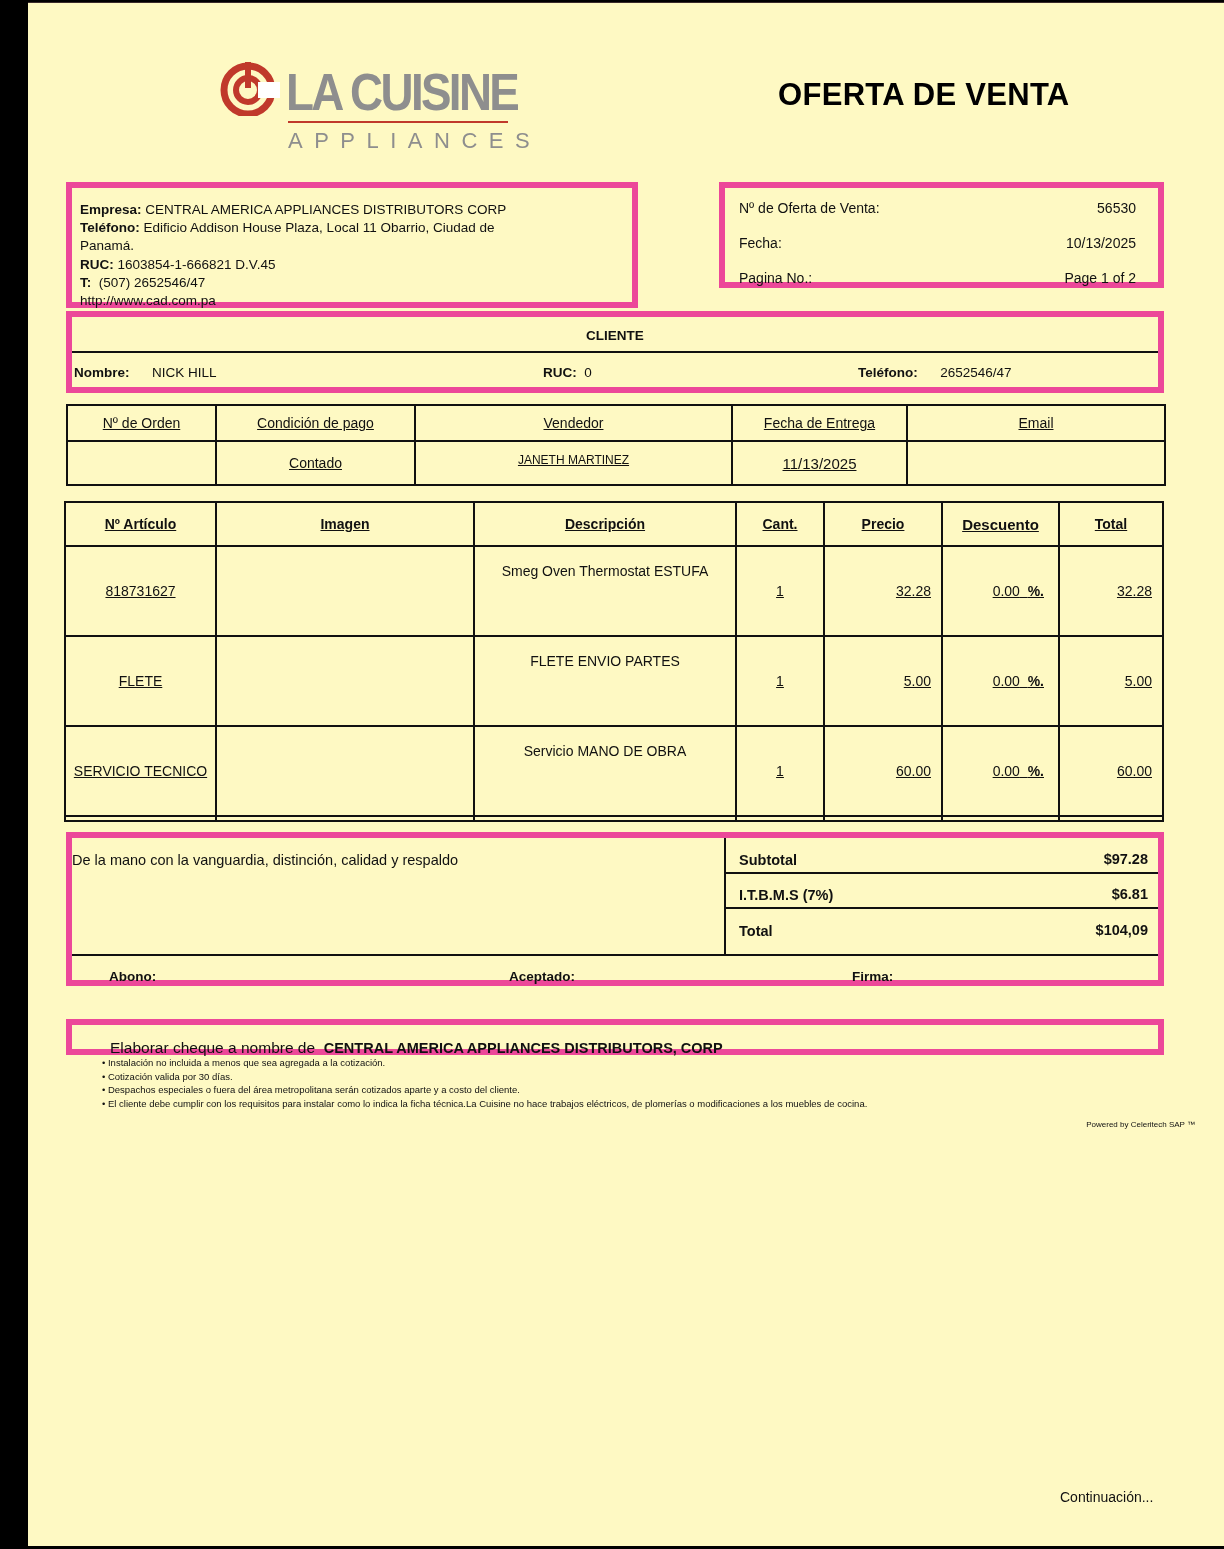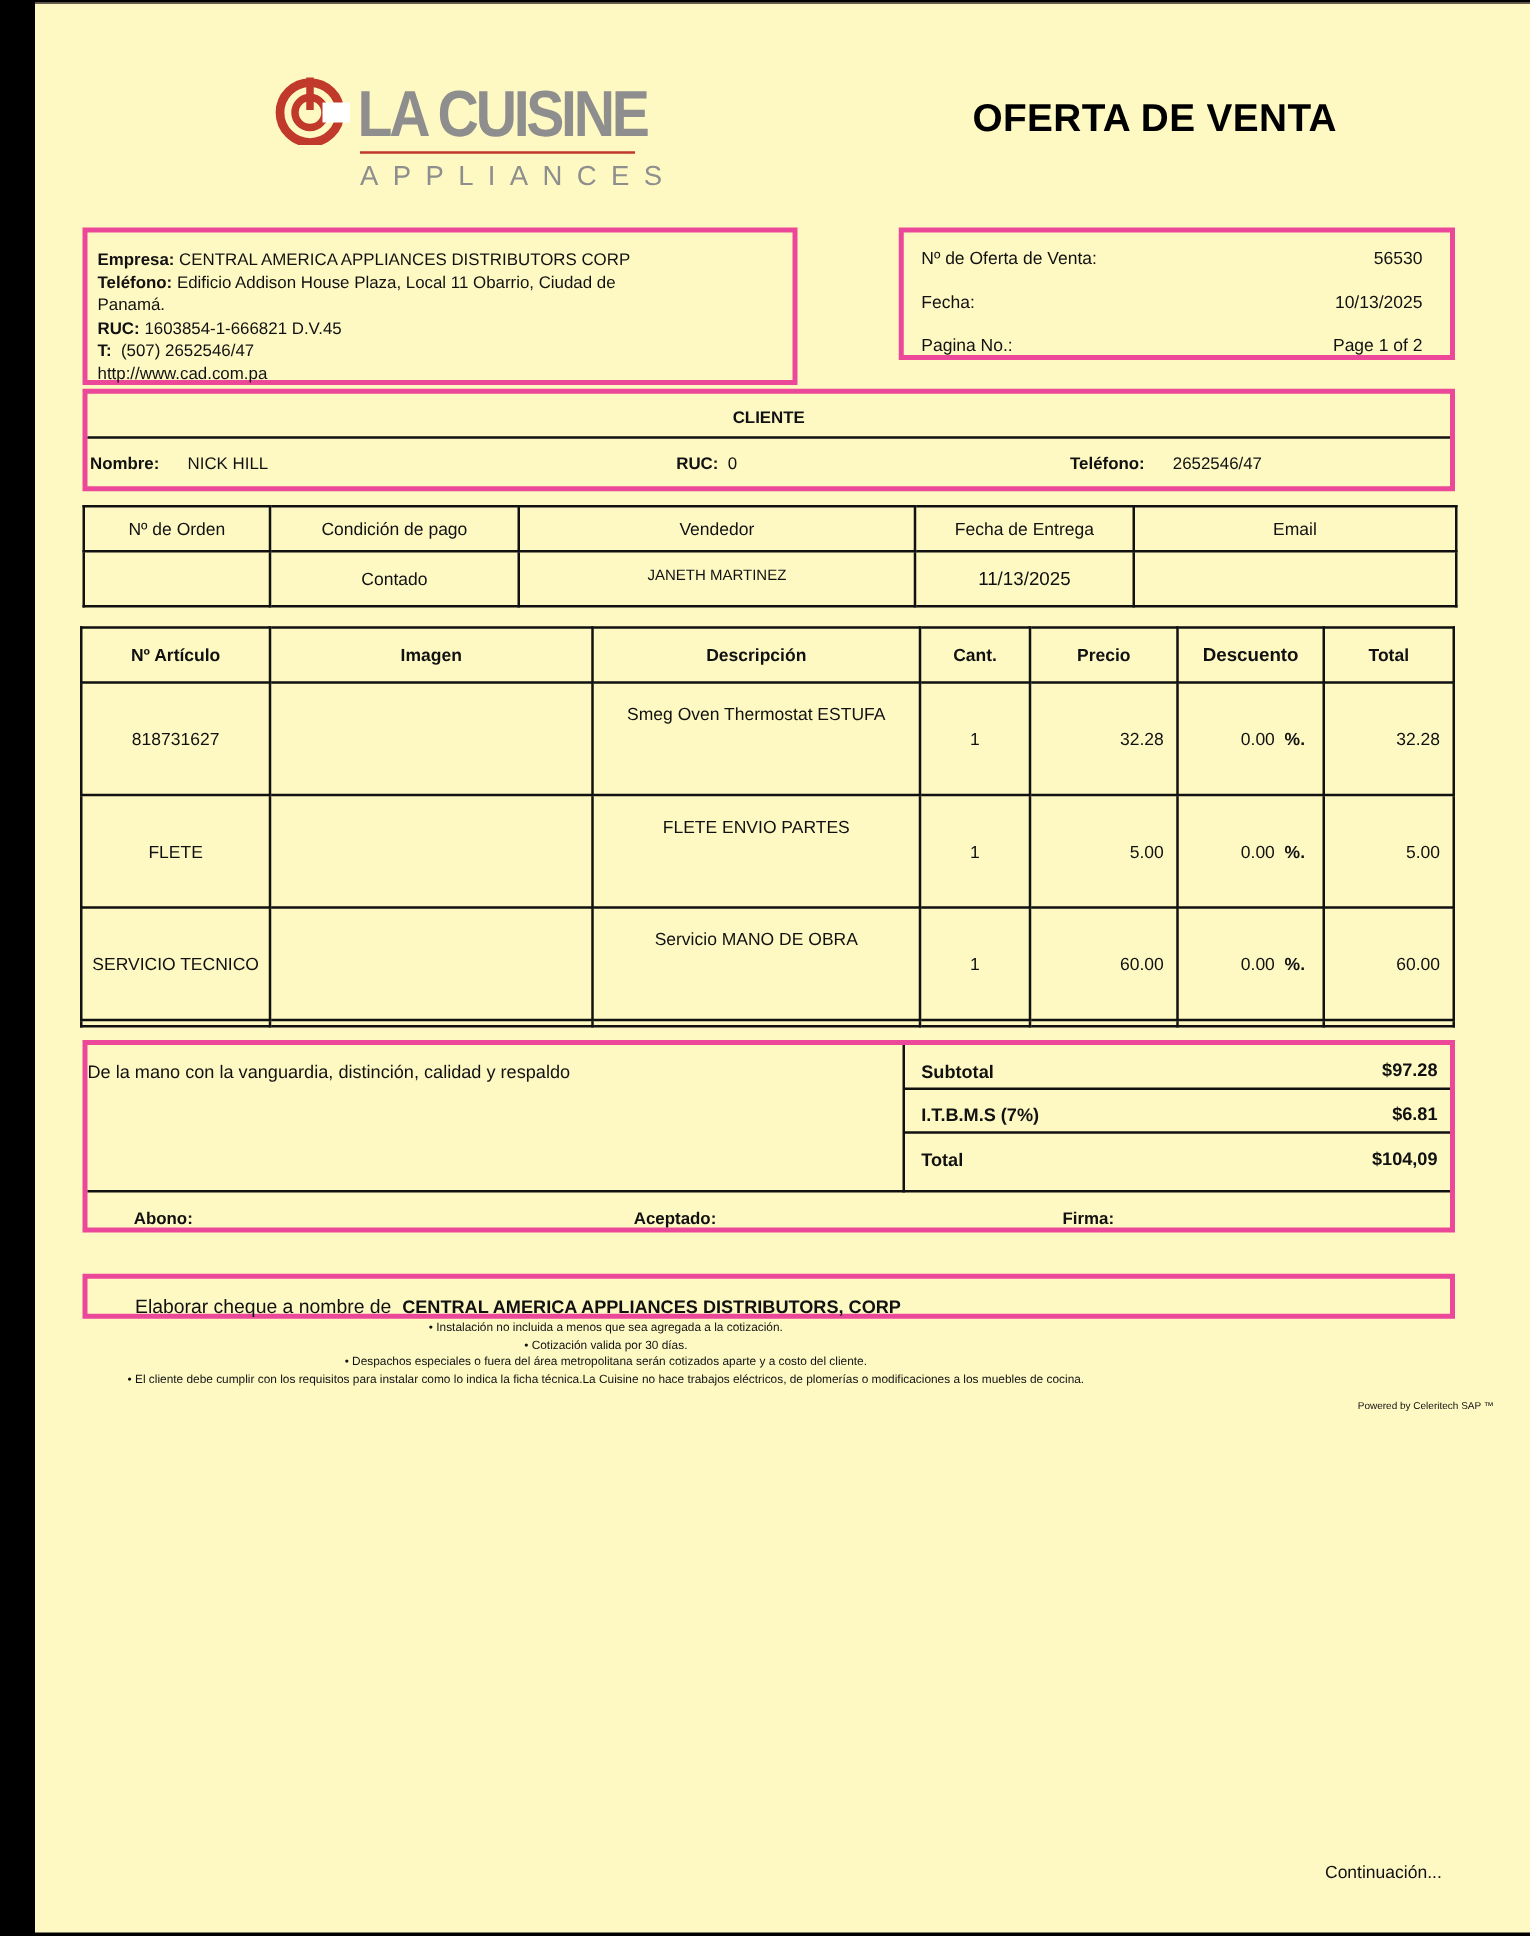--- a/index.html
+++ b/index.html
@@ -5,21 +5,21 @@
   html, body { margin: 0; padding: 0; }
   body {
     width: 1224px; height: 1549px; position: relative; overflow: hidden;
     background: #000; font-family: "Liberation Sans", sans-serif; color: #111;
   }
   .page {
     position: absolute; left: 28px; top: 2px; width: 1194px; height: 1543px;
     background: #fef9c3; border-top: 1px solid #3a2a2a; padding-left: 40px;
   }
   .abs { position: absolute; }
-  .box { position: absolute; border: 4px solid #ec4899; box-sizing: border-box; }
+  .box { position: absolute; border: 6px solid #ec4899; box-sizing: border-box; }
   .b { font-weight: bold; }
 
   
   .logo { left: 190px; top: 55px; width: 300px; height: 100px; }
   .logo-word { position: absolute; left: 68px; top: 4px; font-size: 52px; font-weight: bold; color: #8e8e8e; letter-spacing: -3px; transform: scaleX(0.88); transform-origin: left top; white-space: nowrap; font-family: "Liberation Sans Narrow","Liberation Sans", sans-serif; }
   .logo-line { position: absolute; left: 70px; top: 63px; width: 220px; height: 2px; background: #c0392b; }
   .logo-sub { position: absolute; left: 70px; top: 70px; font-size: 22px; color: #8e8e8e; letter-spacing: 11.5px; white-space: nowrap; }
   .logo-icon { position: absolute; left: 0; top: 2px; width: 62px; height: 56px; }
 
   .doc-title { left: 750px; top: 74px; font-size: 31px; font-weight: bold; color: #000; letter-spacing: 0.3px; }
@@ -31,21 +31,21 @@
   
   .offer { left: 691px; top: 179px; width: 445px; height: 106px; font-size: 14px; }
   .offer .row { position: absolute; left: 14px; right: 22px; display: flex; justify-content: space-between; }
 
   
   .cliente { left: 38px; top: 308px; width: 1098px; height: 82px; font-size: 13.5px; }
   .cliente .hdr { position: absolute; left: 0; right: 0; top: 0; height: 34px; border-bottom: 2px solid #111; text-align: center; line-height: 38px; font-weight: bold; font-size: 13.5px; }
   .cliente .fld { position: absolute; top: 48px; white-space: nowrap; }
 
   
-  table { border-collapse: collapse; position: absolute; table-layout: fixed; }
+  table { border-collapse: collapse; position: absolute; table-layout: fixed; text-decoration: underline; }
   td, th { border: 2px solid #111; padding: 0; }
   .order { left: 38px; top: 401px; width: 1098px; font-size: 14px; }
   .order td { text-align: center; }
 
   
   .items { left: 36px; top: 498px; width: 1100px; font-size: 14px; }
   .items th { height: 42px; font-weight: bold; font-size: 14px; }
   .items td { height: 88px; position: relative; }
   .items .filler td { height: 3px; border-bottom: 2px solid #111; }
   .cell-c { text-align: center; }
@@ -59,21 +59,21 @@
   .totals .hdiv { position: absolute; left: 0; right: 0; top: 116px; height: 2px; background: #111; }
   .totals .trow { position: absolute; left: 654px; right: 0; height: 34px; border-bottom: 2px solid #111; font-size: 14.5px; }
   .totals .trow.last { border-bottom: none; }
   .totals .trow .lbl { position: absolute; left: 13px; top: 14px; font-weight: bold; }
   .totals .trow .val { position: absolute; right: 10px; top: 13px; font-weight: bold; }
   .totals .sig { position: absolute; top: 131px; font-weight: bold; font-size: 13.5px; }
 
   .cheque { left: 38px; top: 1016px; width: 1098px; height: 36px; font-size: 15.5px; }
   .cheque .txt { position: absolute; left: 38px; top: 14px; white-space: nowrap; }
 
-  .notes { left: 74px; top: 1053px; font-size: 9.5px; line-height: 13.6px; text-align: center; }
+  .notes { left: 74px; top: 1053px; font-size: 9.5px; line-height: 13.6px; }
   .notes div { white-space: nowrap; }
   .powered { right: 67px; top: 1117px; font-size: 8px; }
   .cont { left: 1032px; top: 1486px; font-size: 14px; }
 </style>
 </head>
 <body>
 
 <div class="page">
 
   <div class="abs logo">

